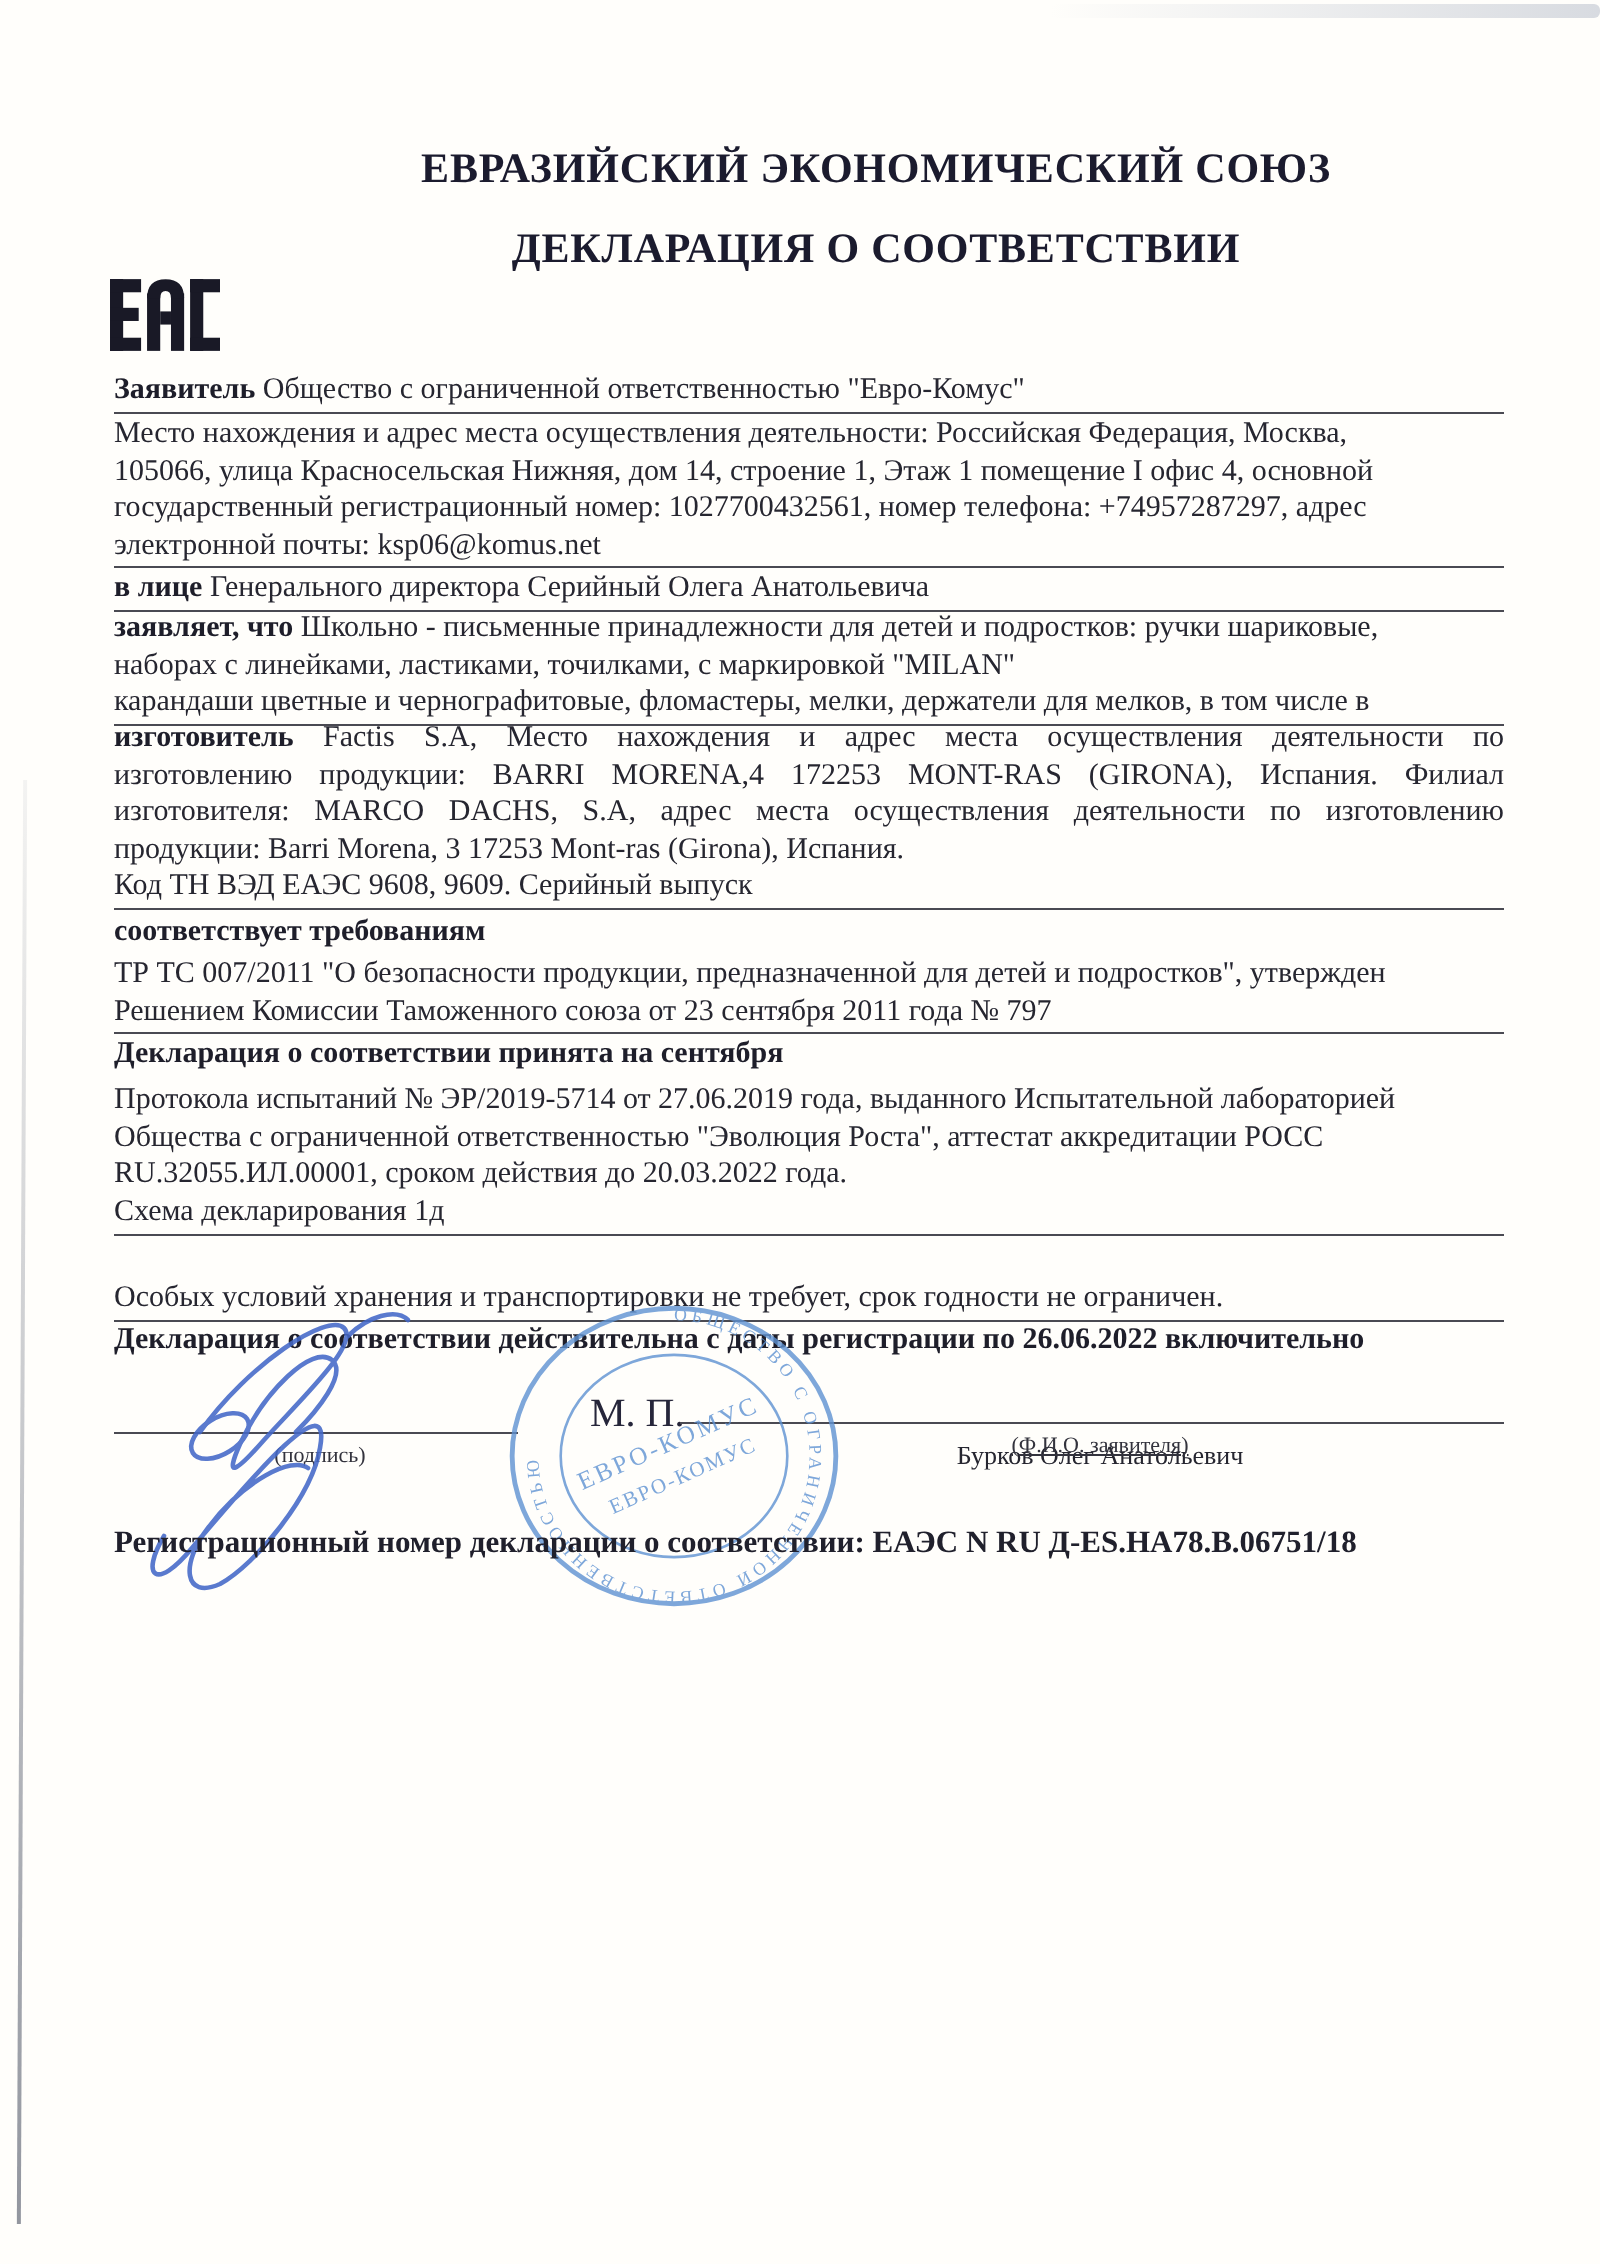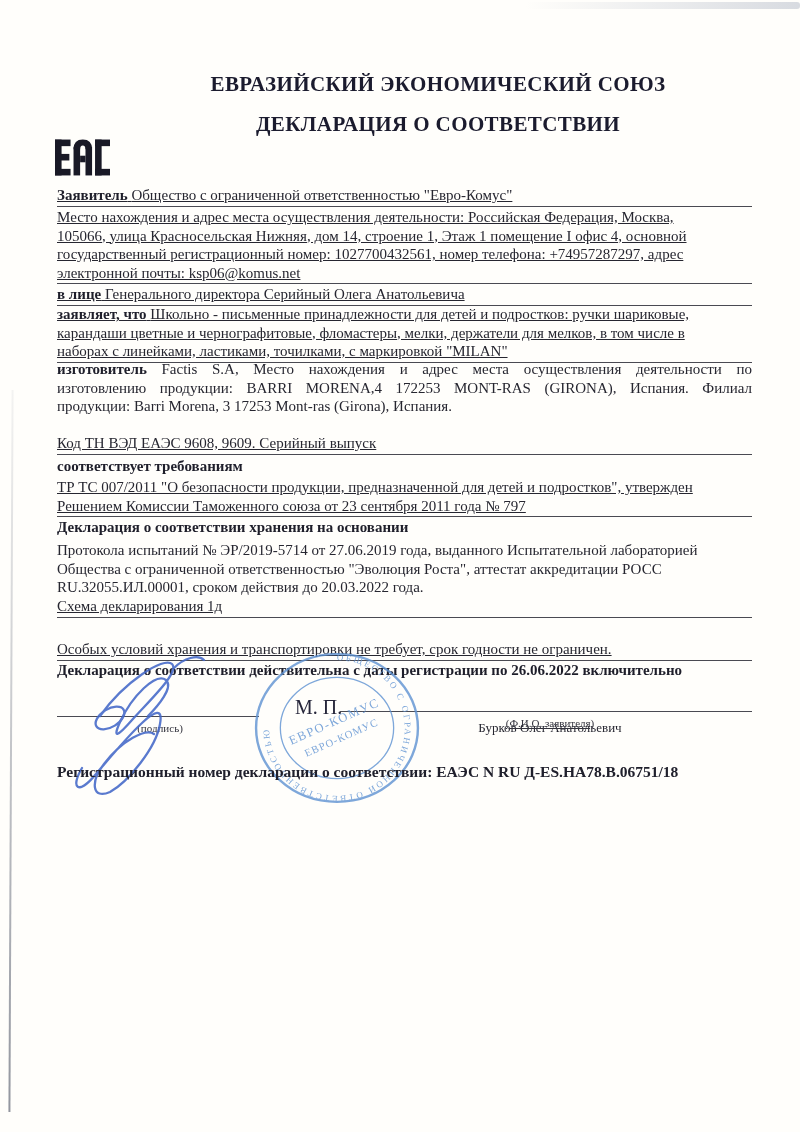--- a/index.html
+++ b/index.html
@@ -12,21 +12,21 @@
   .smudge-top{position:absolute;top:2px;right:0;width:275px;height:7px;
     background:linear-gradient(to right, rgba(175,182,196,0), rgba(168,176,192,0.45));
     border-radius:3px;}
   .scan-edge{position:absolute;left:10px;top:390px;width:2px;height:722px;
     background:linear-gradient(to bottom, rgba(160,165,175,0.12), rgba(110,115,128,0.75));
     transform:rotate(0.25deg);}
   .title{position:absolute;left:0;width:100%;text-align:center;
     font-size:21px;font-weight:bold;letter-spacing:0.4px;color:#1b1b2e;padding-left:38px;}
   .eac{position:absolute;left:55px;top:127px;width:55px;height:61px;}
   .blk{position:absolute;left:57px;width:695px;font-size:15px;line-height:18.5px;}
-  .ul{border-bottom:1px solid #4a4a52;padding-bottom:1px;text-decoration:underline;}
+  .ul{border-bottom:1px solid #4a4a52;padding-bottom:1px;}
   .b{font-weight:bold;color:#1e1e2a;}
   .hb{font-weight:bold;color:#1e1e2a;}
   .just{text-align:justify;text-align-last:justify;}
   .small{font-size:11px;color:#33333d;}
   .sigline{position:absolute;border-top:1.2px solid #4a4a52;height:0;}
   .center{text-align:center;}
   .reg{position:absolute;left:57px;width:720px;font-weight:bold;font-size:15.5px;color:#20202c;}
   .stamp{position:absolute;left:250px;top:648px;width:174px;height:160px;opacity:0.8;}
   .signa{position:absolute;left:66px;top:650px;width:196px;height:152px;opacity:0.88;}
   .mp{position:absolute;left:295px;top:696px;font-size:20px;color:#26263a;}
@@ -73,43 +73,44 @@
   <div class="blk ul" style="top:285px">
     <span class="b">в лице</span>
     <span>Генерального директора Серийный Олега Анатольевича</span>
   </div>
 
   <div class="blk ul" style="top:305px">
     <div>
       <span class="b">заявляет, что</span>
       <span>Школьно - письменные принадлежности для детей и подростков: ручки шариковые,</span>
     </div>
+    <div>наборах с линейками, ластиками, точилками, с маркировкой "MILAN"</div>
     <div>карандаши цветные и чернографитовые, фломастеры, мелки, держатели для мелков, в том числе в</div>
-    <div>наборах с линейками, ластиками, точилками, с маркировкой "MILAN"</div>
   </div>
 
   <div class="blk" style="top:360px">
     <div class="just">
       <span class="b">изготовитель</span>
       <span>Factis S.A, Место нахождения и адрес места осуществления деятельности по</span>
     </div>
     <div class="just">изготовлению продукции: BARRI MORENA,4 172253 MONT-RAS (GIRONA), Испания. Филиал</div>
+    <div class="just">изготовителя: MARCO DACHS, S.A, адрес места осуществления деятельности по изготовлению</div>
     <div>продукции: Barri Morena, 3 17253 Mont-ras (Girona), Испания.</div>
   </div>
 
   <div class="blk ul" style="top:434px">Код ТН ВЭД ЕАЭС 9608, 9609. Серийный выпуск</div>
 
   <div class="blk hb" style="top:457px">соответствует требованиям</div>
 
   <div class="blk ul" style="top:478px">
     <div>ТР ТС 007/2011 "О безопасности продукции, предназначенной для детей и подростков", утвержден</div>
     <div>Решением Комиссии Таможенного союза от 23 сентября 2011 года № 797</div>
   </div>
 
-  <div class="blk hb" style="top:518px">Декларация о соответствии хранения на основании</div>
+  <div class="blk hb" style="top:518px">Декларация о соответствии принята на сентября</div>
 
   <div class="blk" style="top:541px">
     <div>Протокола испытаний № ЭР/2019-5714  от 27.06.2019 года, выданного Испытательной лабораторией</div>
     <div>Общества с ограниченной ответственностью "Эволюция Роста", аттестат аккредитации РОСС</div>
     <div>RU.32055.ИЛ.00001, сроком действия до 20.03.2022  года.</div>
   </div>
 
   <div class="blk ul" style="top:597px">Схема декларирования 1д</div>
 
 

